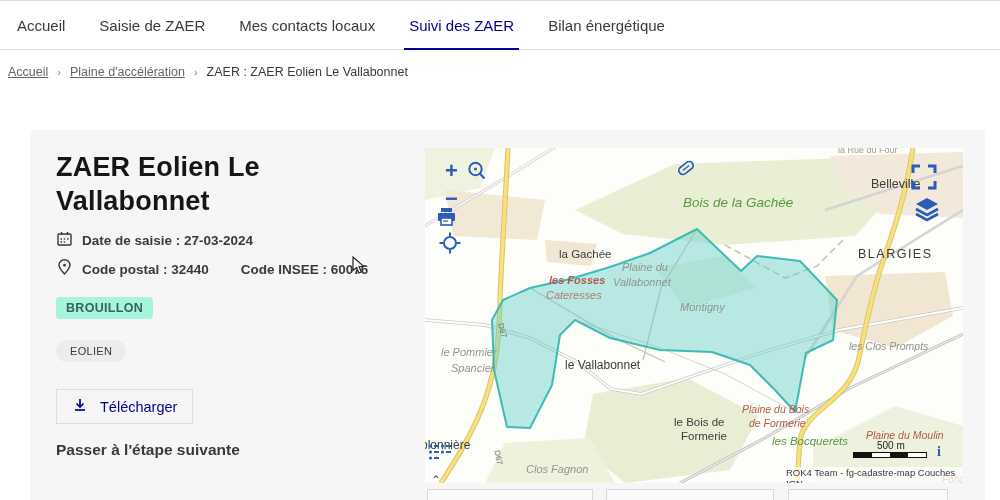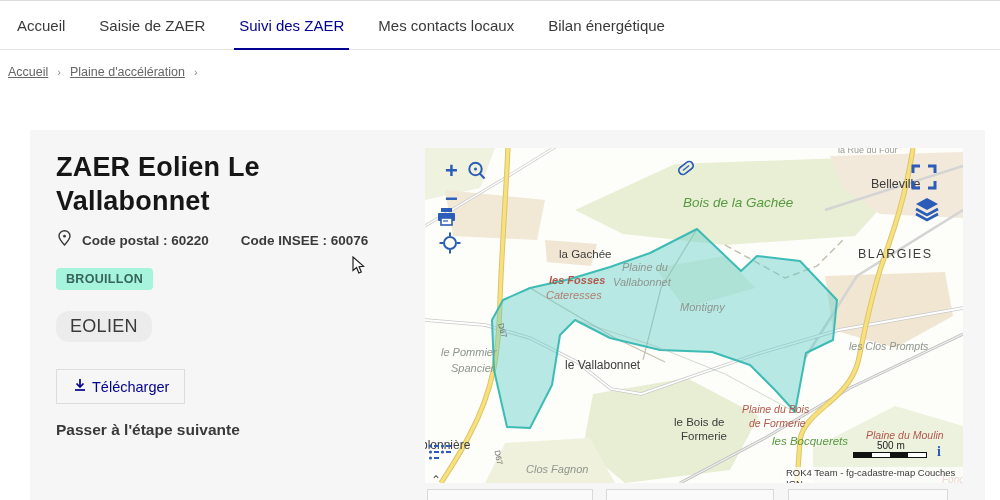--- a/index.html
+++ b/index.html
@@ -31,23 +31,23 @@
     letter-spacing:.2px; }
   .meta-row { display:flex; align-items:center; gap:9px; margin-top:9px;
     font-size:13.5px; font-weight:bold; color:#3a3a3a; }
   .meta-row:first-of-type { margin-top:12px; }
   .meta-gap { display:inline-block; width:14px; }
   .badge { display:inline-block; margin-top:18px; padding:4px 10px; border-radius:4px;
     background:#a7f4dd; color:#37635b; font-size:12.5px; font-weight:bold;
     letter-spacing:.3px; }
   .section-h { margin-top:26px; font-size:16px; font-weight:bold; color:#3a3a3a; }
   .tag { display:inline-block; margin-top:21px; padding:5px 14px; border-radius:13px;
-    background:#ececec; color:#3a3a3a; font-size:18px; font-weight:500;
+    background:#ececec; color:#3a3a3a; font-size:11px; font-weight:500;
     letter-spacing:.3px; }
-  .dl-btn { display:inline-flex; align-items:center; gap:4px; margin-top:27px;
+  .dl-btn { display:inline-flex; align-items:center; gap:12px; margin-top:27px;
     padding:7px 15px; border:1px solid #ddd; background:transparent; cursor:pointer;
     color:#000091; font-size:14.5px; font-weight:500;
     font-family:"Liberation Sans", sans-serif; }
   .next-h { margin-top:17px; font-size:15.5px; font-weight:bold; color:#3a3a3a; }
 
   
   .map { position:absolute; left:395px; top:18px; width:538px; height:335px;
     background:#fdfdfa; overflow:hidden; }
   .map svg.base { position:absolute; left:0; top:0; }
   .mlabel { position:absolute; white-space:nowrap; pointer-events:none; }
@@ -71,46 +71,62 @@
     border:1px solid #d9d9d9; cursor:pointer; }
 
   .cursor { position:absolute; left:352px; top:256px; z-index:50; }
 </style>
 </head>
 <body>
 
 <nav class="nav">
   <a class="nav-item">Accueil</a>
   <a class="nav-item">Saisie de ZAER</a>
+  <a class="nav-item">Mes contacts locaux</a>
   <a class="nav-item active">Suivi des ZAER</a>
-  <a class="nav-item">Mes contacts locaux</a>
   <a class="nav-item">Bilan énergétique</a>
 </nav>
 
 <div class="crumbs">
   <span class="crumb-link">Accueil</span>
   <span class="crumb-sep">›</span>
   <span class="crumb-link">Plaine d'accélération</span>
   <span class="crumb-sep">›</span>
+  <span class="crumb-current">ZAER : ZAER Eolien Le Vallabonnet</span>
 </div>
 
 <section class="card">
 
   <div class="left-col">
     <h1 class="page-title">ZAER Eolien Le Vallabonnet</h1>
 
+    <div class="meta-row">
+      <span>
+        <svg width="17" height="17" viewBox="0 0 17 17" fill="none" stroke="#3a3a3a" stroke-width="1.4">
+          <rect x="2" y="4" width="13" height="11" rx="1"></rect>
+          <line x1="5.5" y1="2" x2="5.5" y2="5"></line>
+            <line x1="11.5" y1="2" x2="11.5" y2="5"></line>
+          <line x1="4.5" y1="9" x2="6" y2="9"></line>
+            <line x1="7.7" y1="9" x2="9.2" y2="9"></line>
+            <line x1="11" y1="9" x2="12.5" y2="9"></line>
+          <line x1="4.5" y1="12" x2="6" y2="12"></line>
+            <line x1="7.7" y1="12" x2="9.2" y2="12"></line>
+        </svg>
+      </span>
+      <span>Date de saisie : 27-03-2024</span>
+    </div>
 
     <div class="meta-row">
       <span>
         <svg width="17" height="17" viewBox="0 0 17 17" fill="none" stroke="#3a3a3a" stroke-width="1.4">
           <path d="M8.5 15 C5 11 3 8.7 3 6.2 a5.5 5.5 0 0 1 11 0 C14 8.7 12 11 8.5 15 Z"></path>
           <circle cx="8.5" cy="6.2" r="1.4" fill="#3a3a3a" stroke="none"></circle>
         </svg>
       </span>
-      <span>Code postal : 60220</span>
+      <span>Code postal : 32440</span>
       <span class="meta-gap"></span>
       <span>Code INSEE : 60076</span>
     </div>
 
     <div>
       <span class="badge">BROUILLON</span>
     </div>
 
 
     <div>

